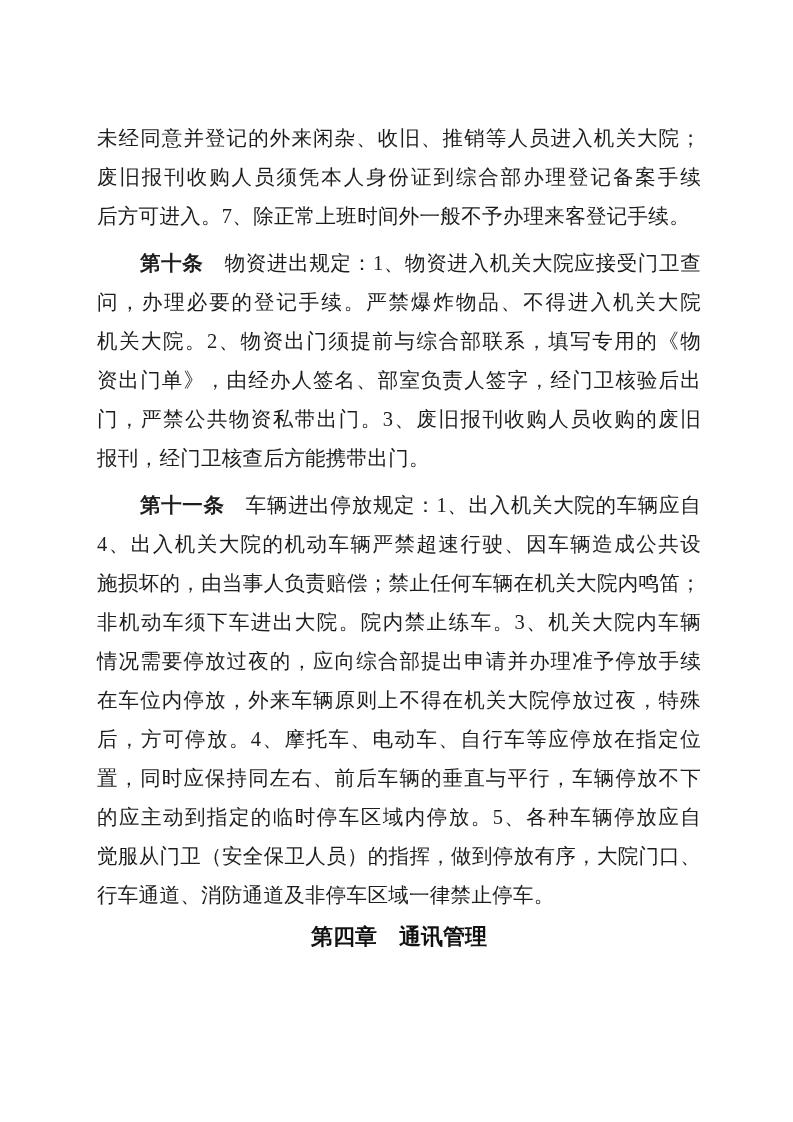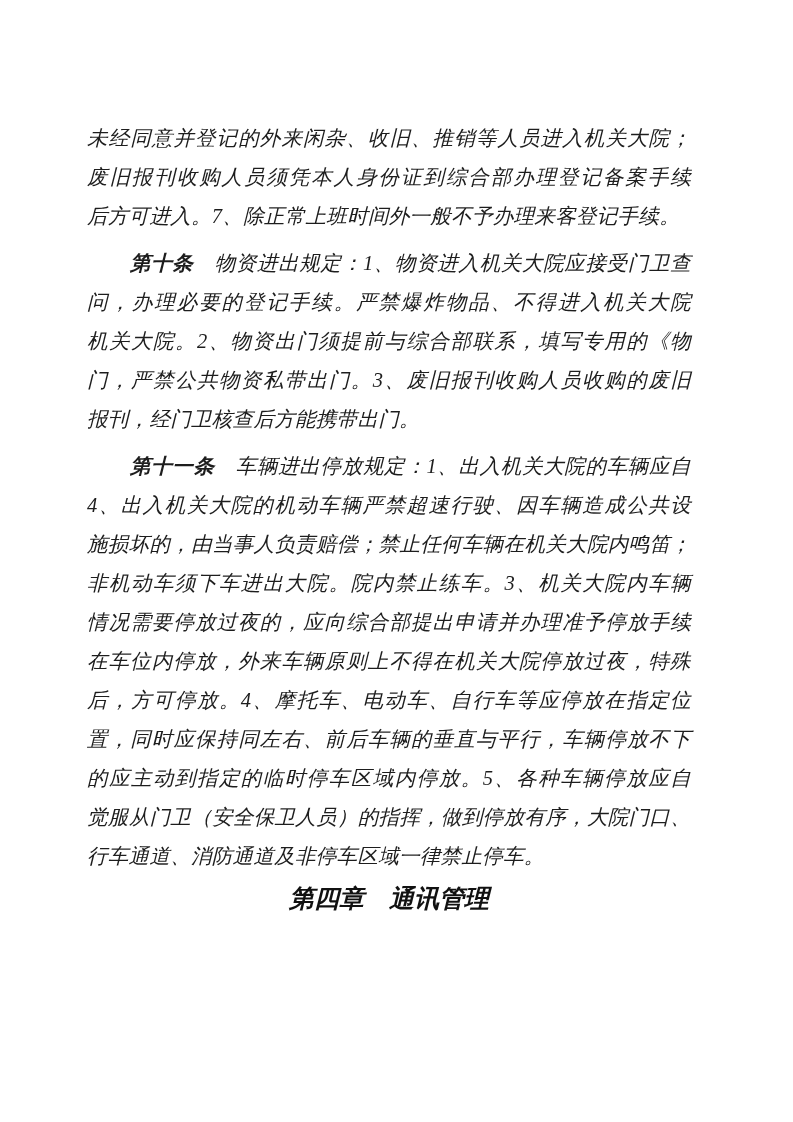--- a/index.html
+++ b/index.html
@@ -11,45 +11,44 @@
     position: relative;
     width: 793px;
     height: 1122px;
     background: #ffffff;
     overflow: hidden;
     font-family: "Liberation Serif", "DejaVu Serif", serif;
     color: #1d1d1d;
   }
   .textblock {
     position: absolute;
-    left: 87px;
+    left: 97px;
     top: 119px;
     width: 604px;
-    font-style: italic;
   }
   .para + .para { margin-top: 8px; }
   .line {
     font-size: 20.5px;
     line-height: 39px;
     text-align: justify;
     text-align-last: justify;
     letter-spacing: 0.3px;
   }
   .line.last {
     text-align-last: left;
   }
   .line.indent {
     padding-left: 43px;
   }
   .b { font-weight: bold; }
   .chapter-heading {
     margin-top: 4px;
     font-family: "Liberation Sans", "DejaVu Sans", sans-serif;
     font-weight: bold;
-    font-size: 25px;
+    font-size: 22px;
     line-height: 36px;
     text-align: center;
     text-align-last: center;
     color: #111111;
   }
 </style>
 </head>
 <body>
 
 <div class="page">
@@ -58,20 +57,21 @@
     <div class="para">
       <div class="line"><span>未经同意并登记的外来闲杂、收旧、推销等人员进入机关大院；</span></div>
       <div class="line"><span>废旧报刊收购人员须凭本人身份证到综合部办理登记备案手续</span></div>
       <div class="line last"><span>后方可进入。7、除正常上班时间外一般不予办理来客登记手续。</span></div>
     </div>
 
     <div class="para">
       <div class="line indent"><span class="b">第十条</span><span>　物资进出规定：1、物资进入机关大院应接受门卫查</span></div>
       <div class="line"><span>问，办理必要的登记手续。严禁爆炸物品、不得进入机关大院</span></div>
       <div class="line"><span>机关大院。2、物资出门须提前与综合部联系，填写专用的《物</span></div>
+      <div class="line"><span>资出门单》，由经办人签名、部室负责人签字，经门卫核验后出</span></div>
       <div class="line"><span>门，严禁公共物资私带出门。3、废旧报刊收购人员收购的废旧</span></div>
       <div class="line last"><span>报刊，经门卫核查后方能携带出门。</span></div>
     </div>
 
     <div class="para">
       <div class="line indent"><span class="b">第十一条</span><span>　车辆进出停放规定：1、出入机关大院的车辆应自</span></div>
       <div class="line"><span>4、出入机关大院的机动车辆严禁超速行驶、因车辆造成公共设</span></div>
       <div class="line"><span>施损坏的，由当事人负责赔偿；禁止任何车辆在机关大院内鸣笛；</span></div>
       <div class="line"><span>非机动车须下车进出大院。院内禁止练车。3、机关大院内车辆</span></div>
       <div class="line"><span>情况需要停放过夜的，应向综合部提出申请并办理准予停放手续</span></div>

